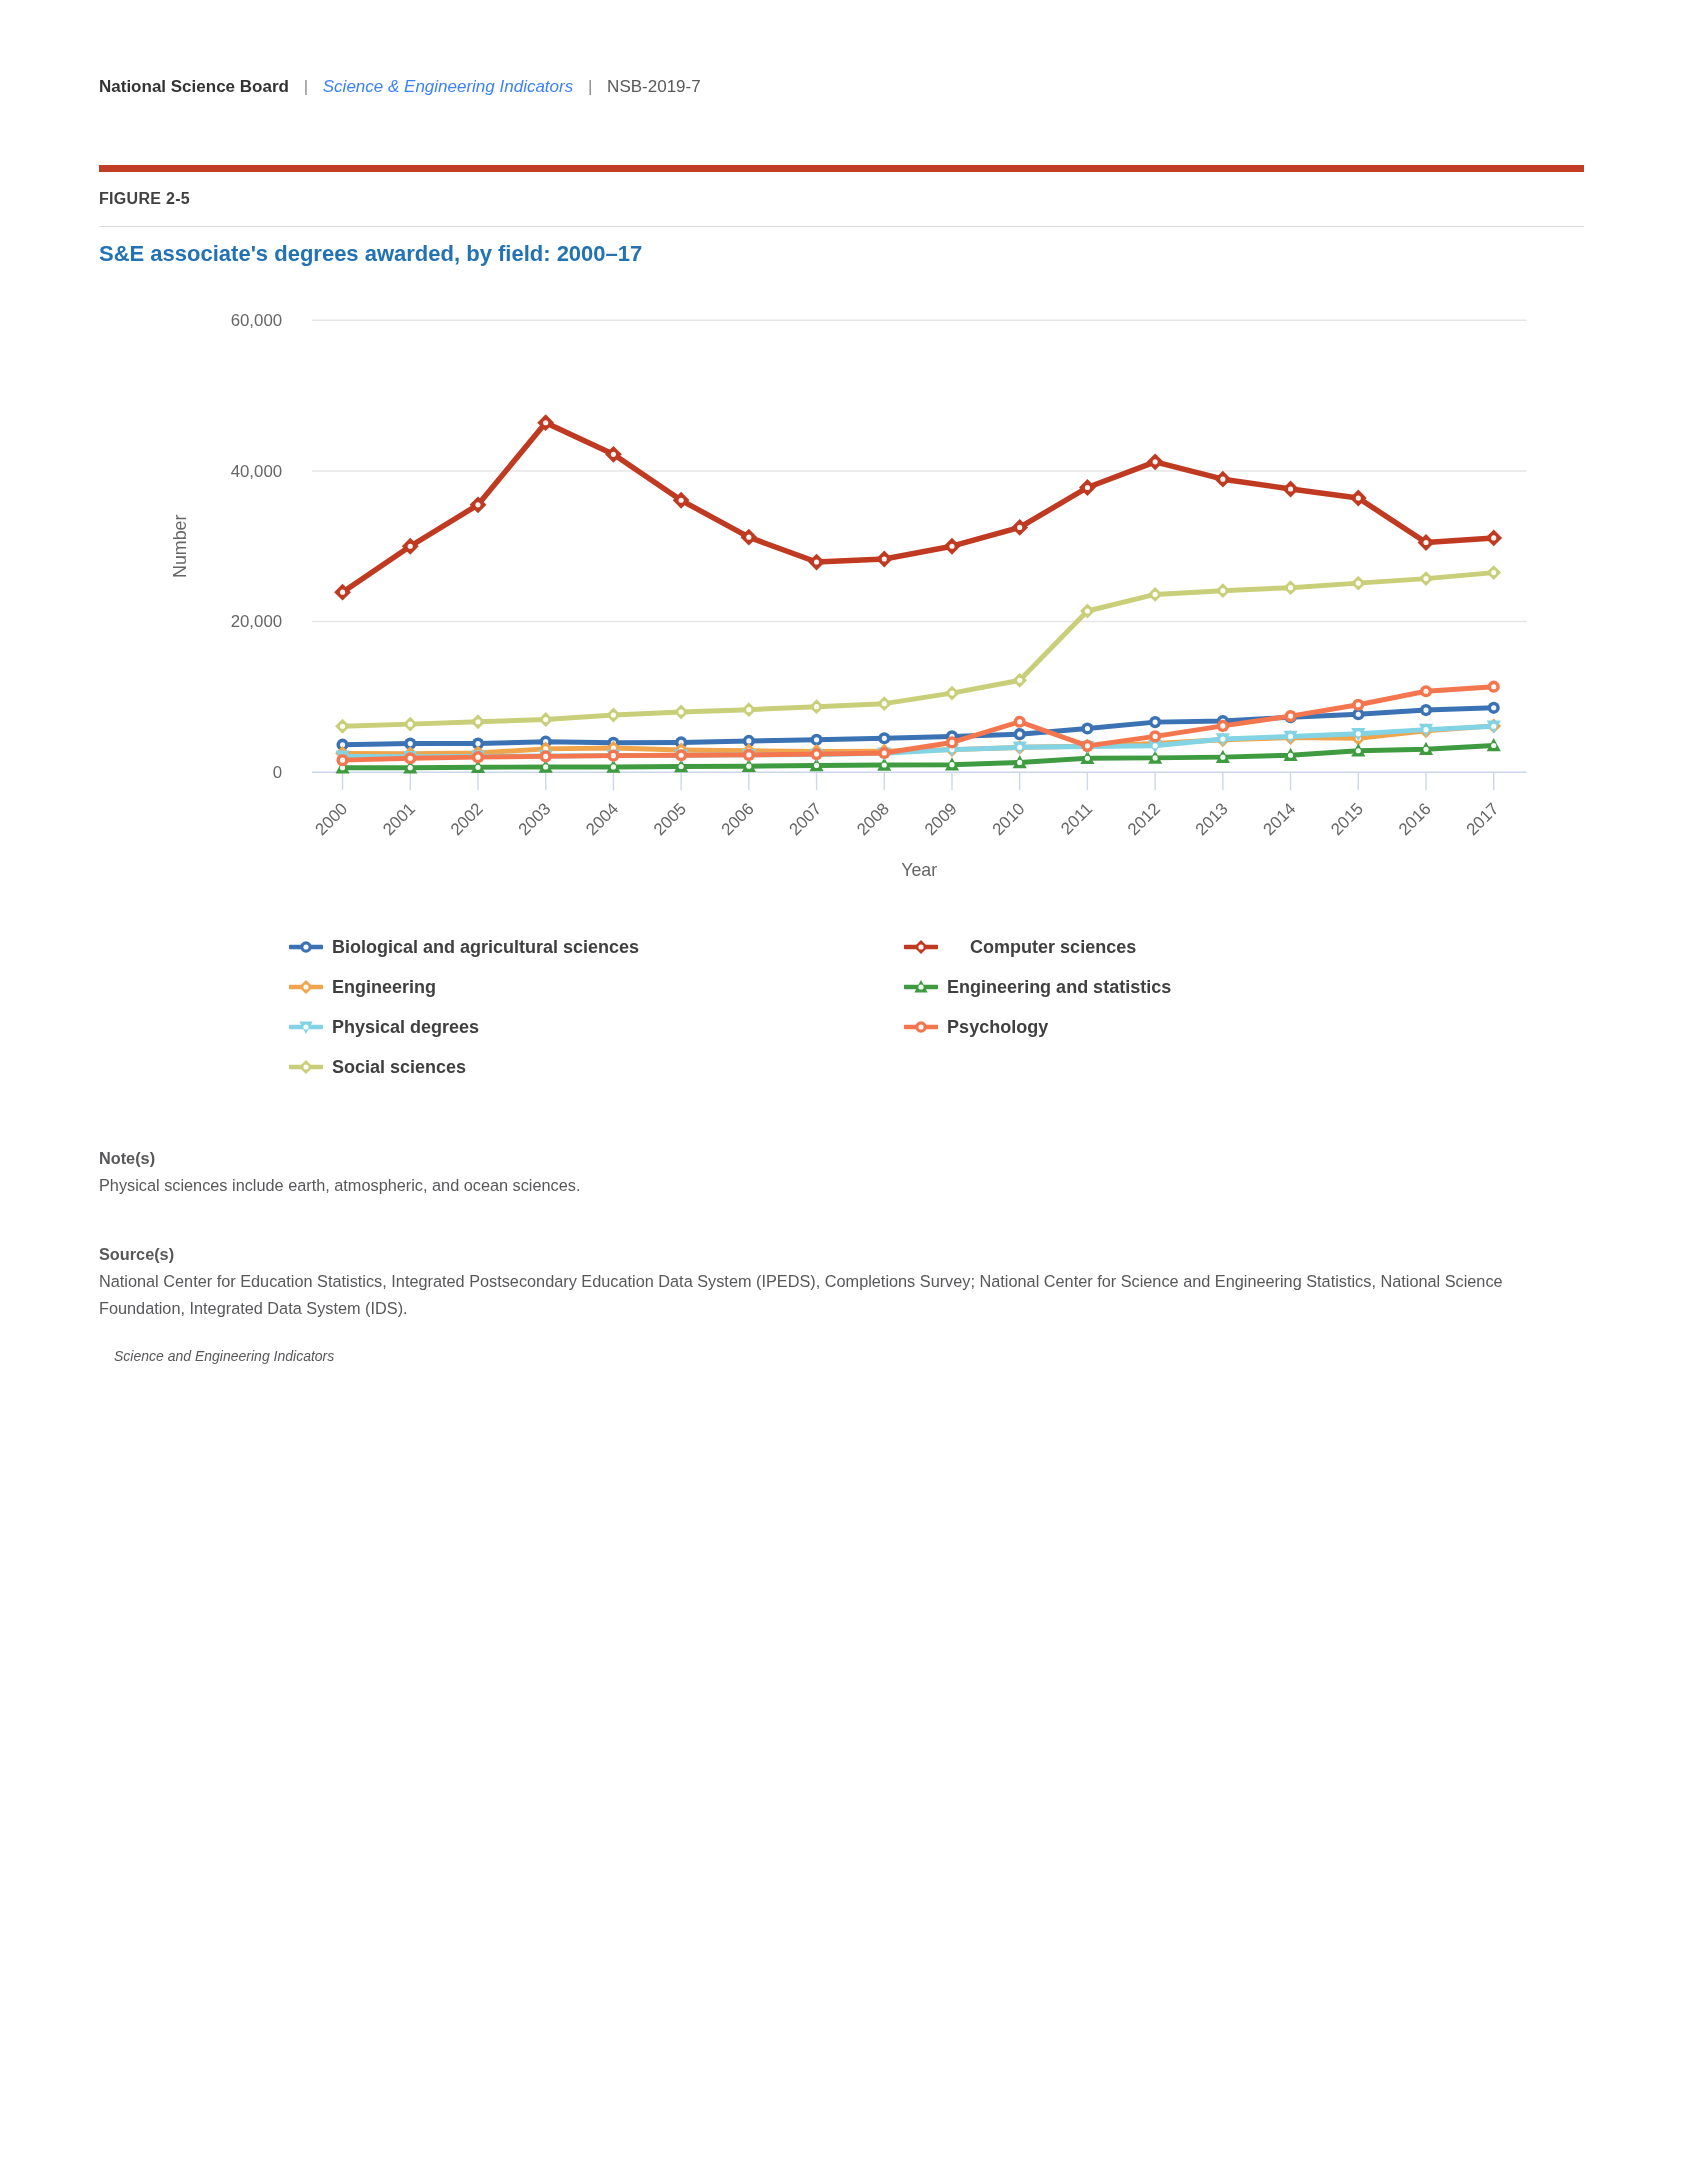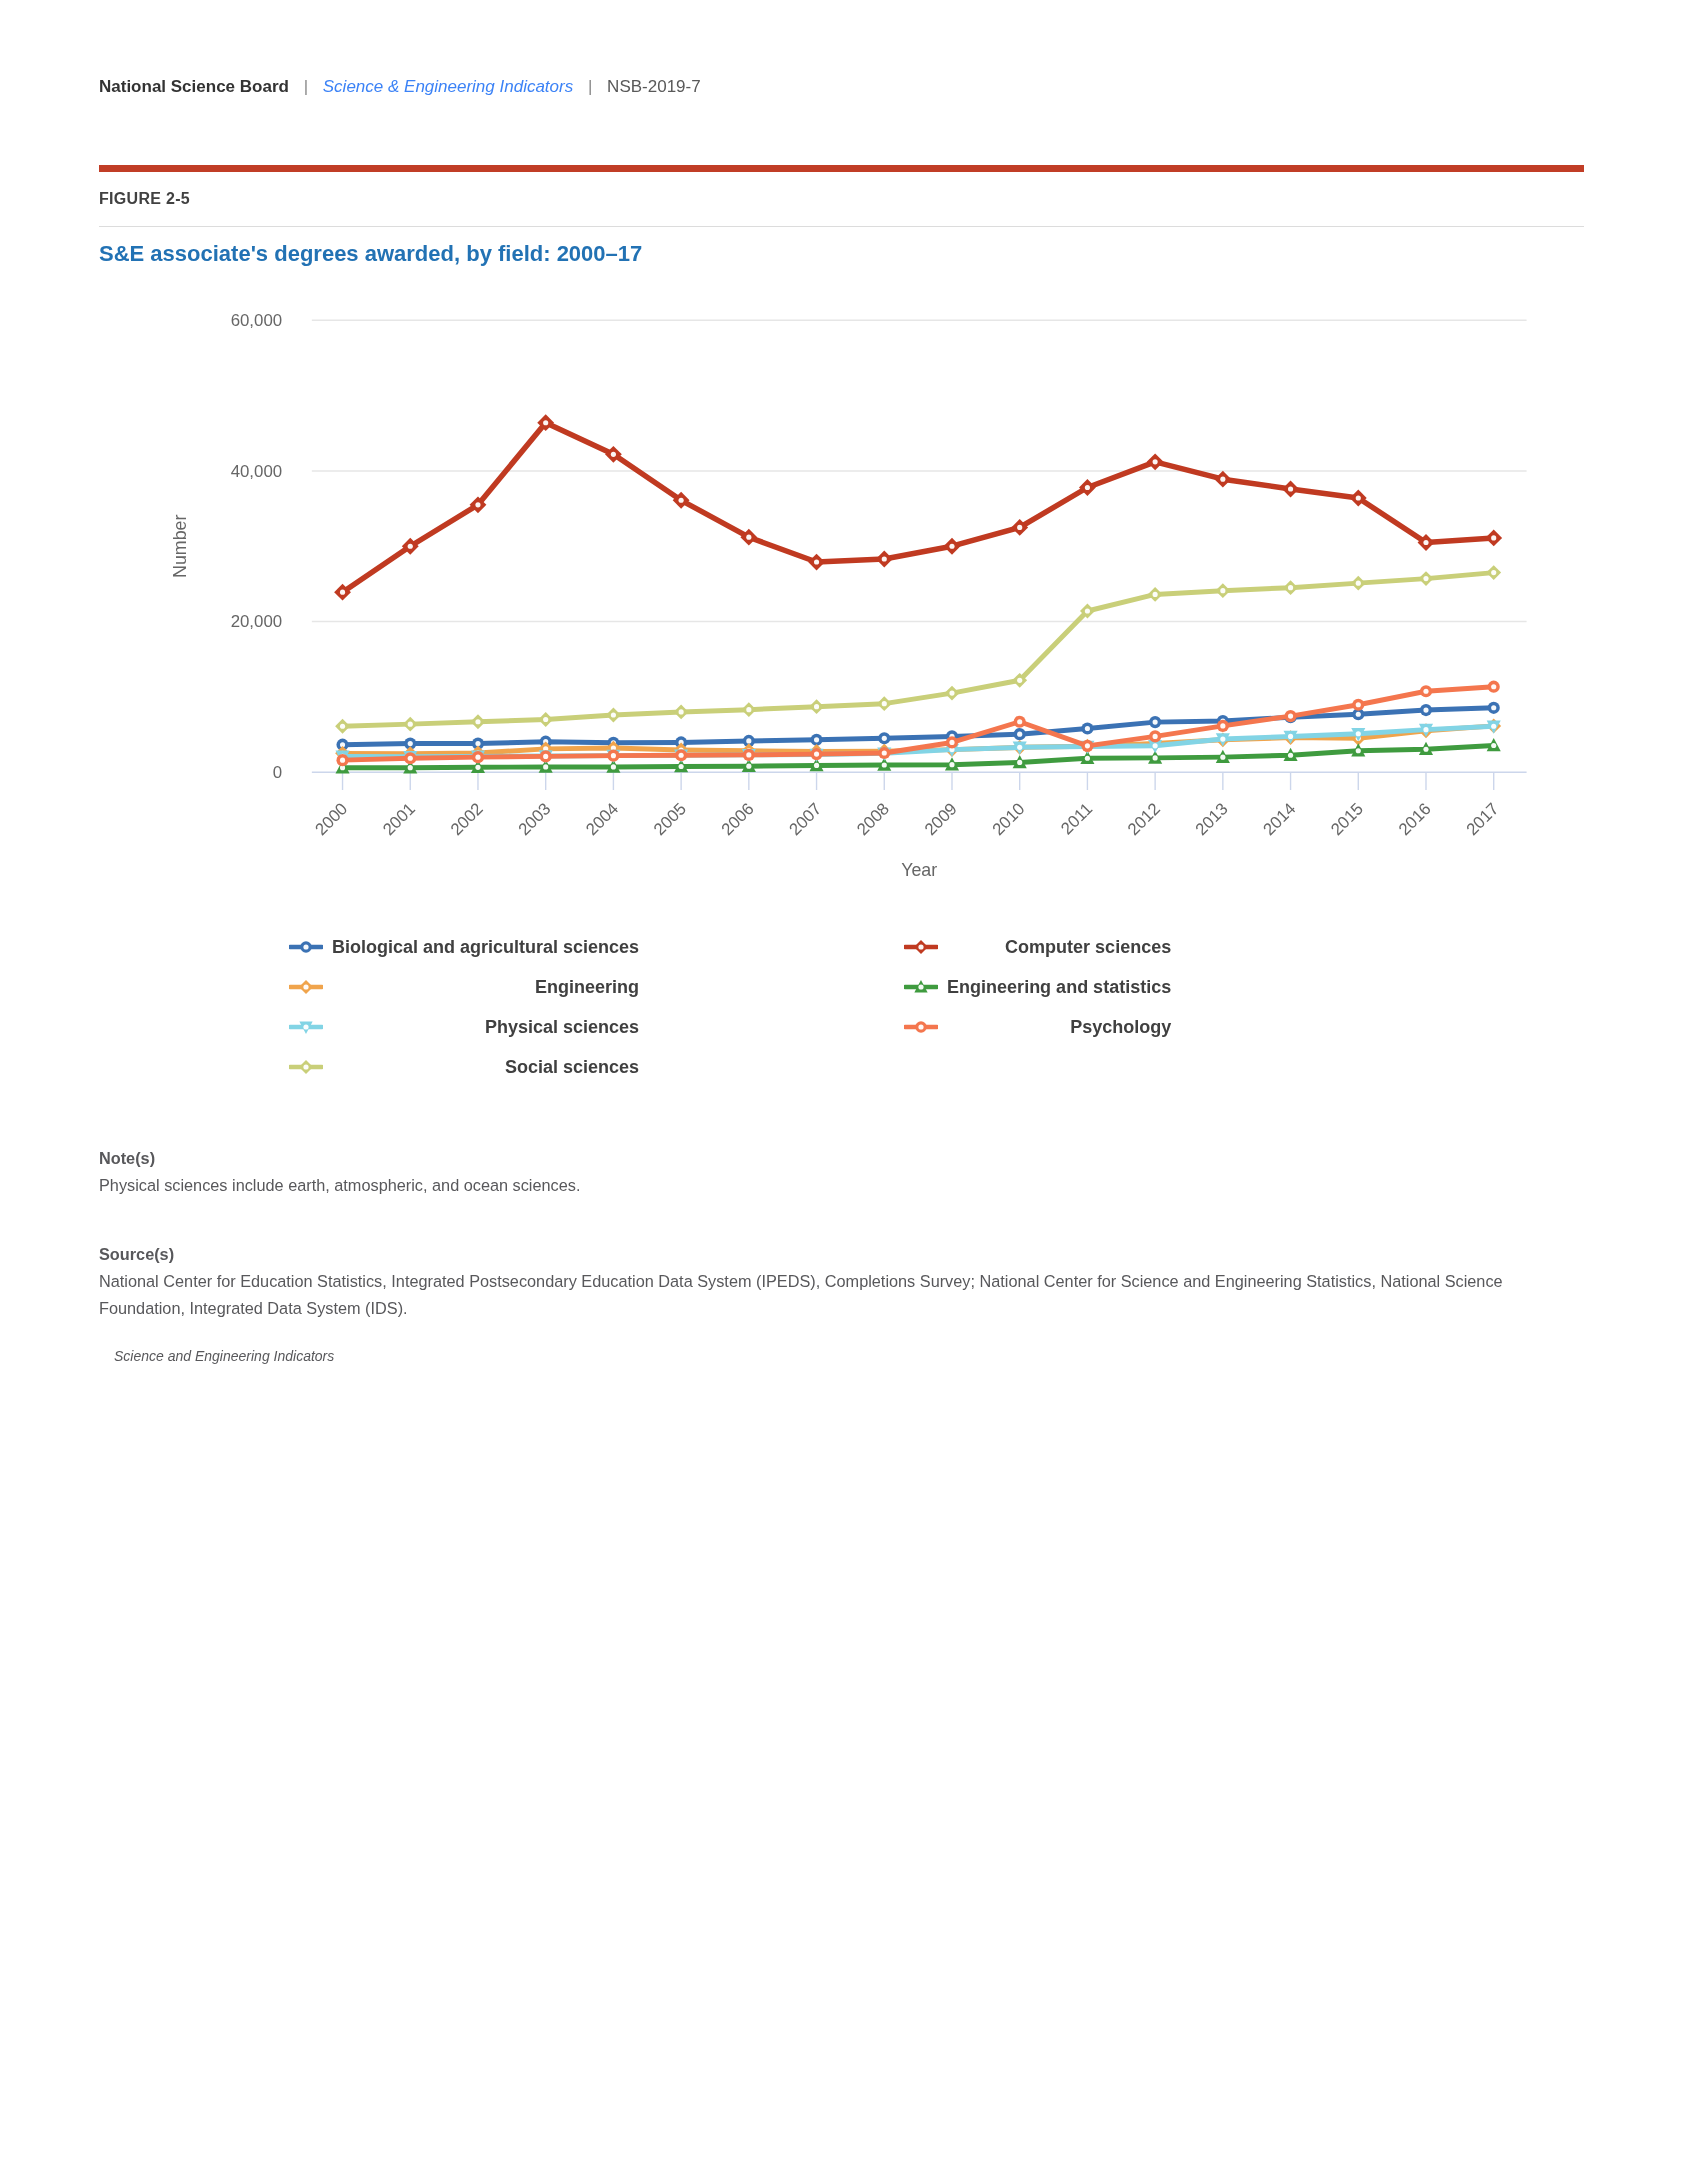--- a/index.html
+++ b/index.html
@@ -32,21 +32,21 @@
     position:absolute;left:99px;top:241px;width:1485px;
     font-size:22px;font-weight:bold;margin:0;
   }
   .chart-wrap{position:absolute;left:99px;top:287px;width:1485px;height:614px;}
   .legend{
     position:absolute;left:289px;top:927px;width:1089px;
     display:flex;
   }
   .legend .col{display:flex;flex-direction:column;}
   .legend .col.c2{margin-left:265px;}
-  .legend-item{display:flex;align-items:center;height:40px;cursor:pointer;justify-content:space-between;}
+  .legend-item{display:flex;align-items:center;height:40px;cursor:pointer;}
   .legend-item svg{flex:0 0 auto;}
   .legend-item .lbl{
     margin-left:9px;font-size:18px;font-weight:bold;color:#404040;
   }
   .notes,.sources{position:absolute;left:99px;width:1485px;color:#58585b;font-size:16.3px;line-height:1.65;}
   .notes{top:1145px;}
   .sources{top:1241px;}
   .notes .h,.sources .h{font-weight:bold;}
   .footer-italic{
     position:absolute;left:114px;top:1348px;width:1485px;
@@ -413,21 +413,21 @@
             <circle cx="17" cy="10" r="2.6" fill="#ffffff" opacity="0.95"></circle>
           </svg>
           <span class="lbl" style="color: rgb(64, 64, 64);">Engineering</span>
         </div>
         <div class="legend-item">
           <svg width="34" height="20" viewBox="0 0 34 20">
       <line x1="1" y1="10" x2="33" y2="10" stroke="#82d4e5" stroke-width="4.5" stroke-linecap="round"></line>
       <polygon points="17,17 23.65,4.54 10.350000000000001,4.54" fill="#82d4e5"></polygon>
             <circle cx="17" cy="10" r="2.6" fill="#ffffff" opacity="0.95"></circle>
           </svg>
-          <span class="lbl" style="color: rgb(64, 64, 64);">Physical sciences</span>
+          <span class="lbl" style="color: rgb(64, 64, 64);">Physical degrees</span>
         </div>
         <div class="legend-item">
           <svg width="34" height="20" viewBox="0 0 34 20">
       <line x1="1" y1="10" x2="33" y2="10" stroke="#c9cf79" stroke-width="4.5" stroke-linecap="round"></line>
       <polygon points="17,3 24,10 17,17 10,10" fill="#c9cf79"></polygon>
             <circle cx="17" cy="10" r="2.6" fill="#ffffff" opacity="0.95"></circle>
           </svg>
           <span class="lbl" style="color: rgb(64, 64, 64);">Social sciences</span>
         </div>
       </div>

